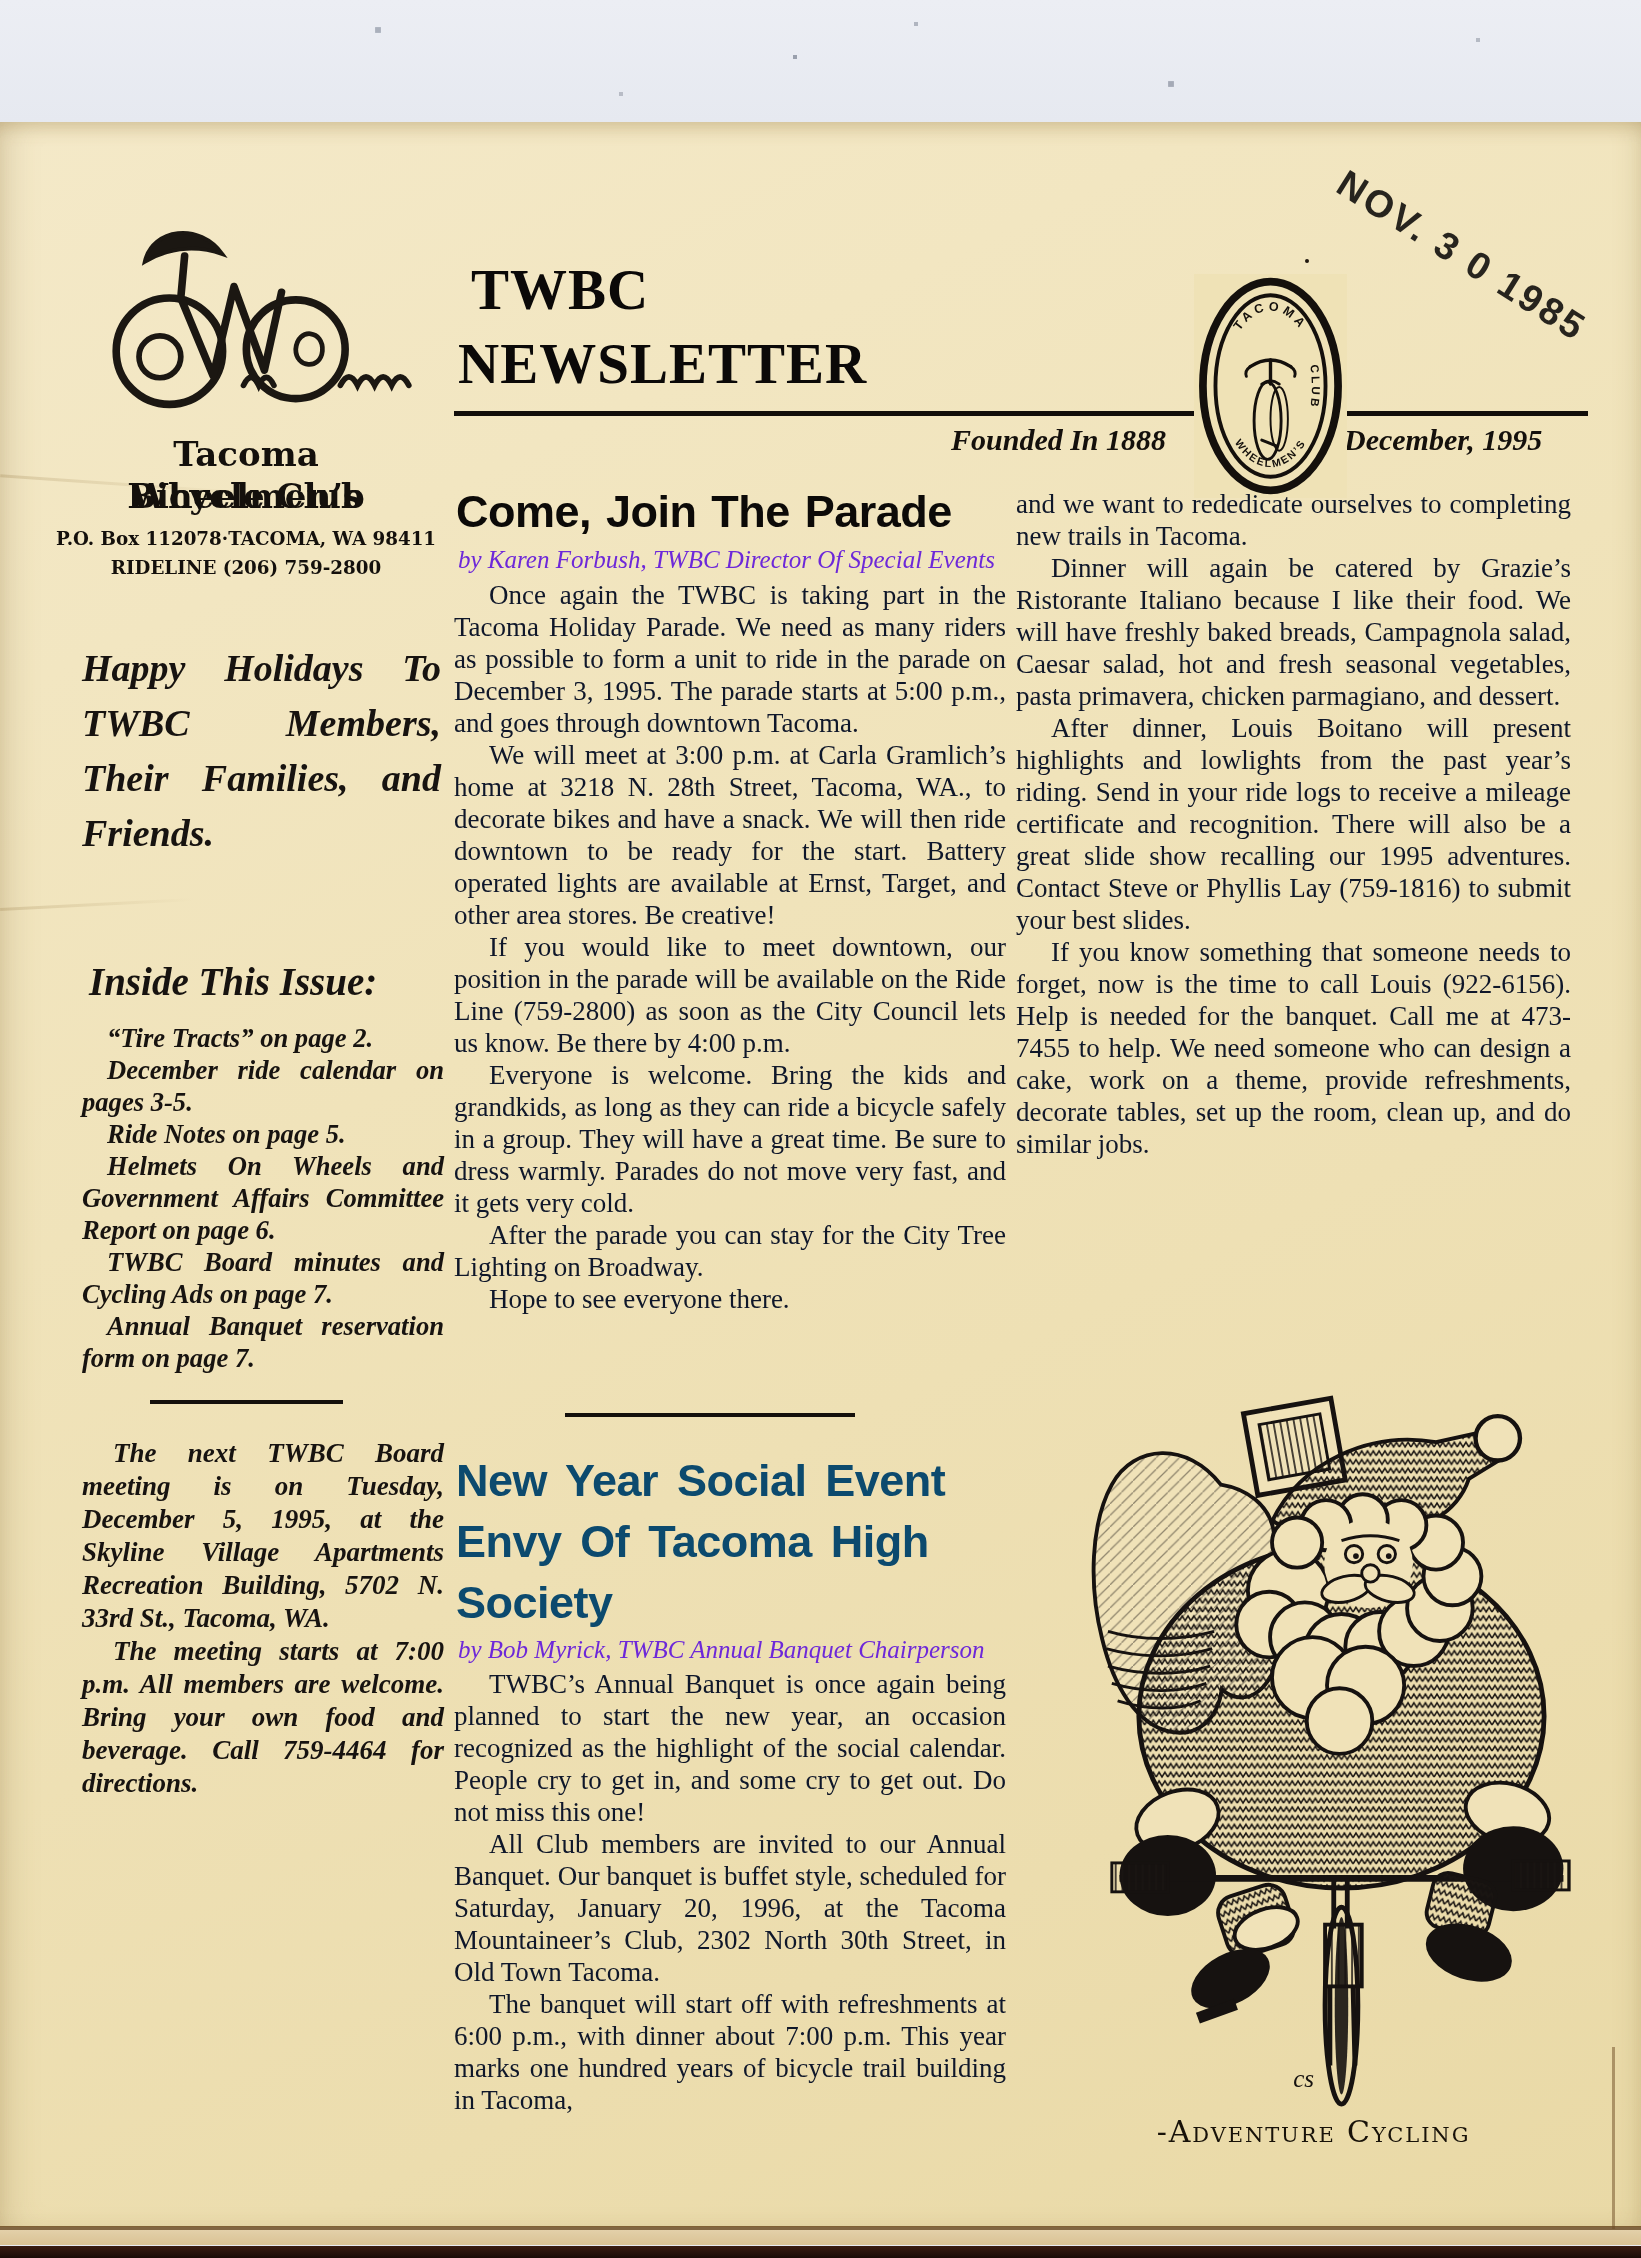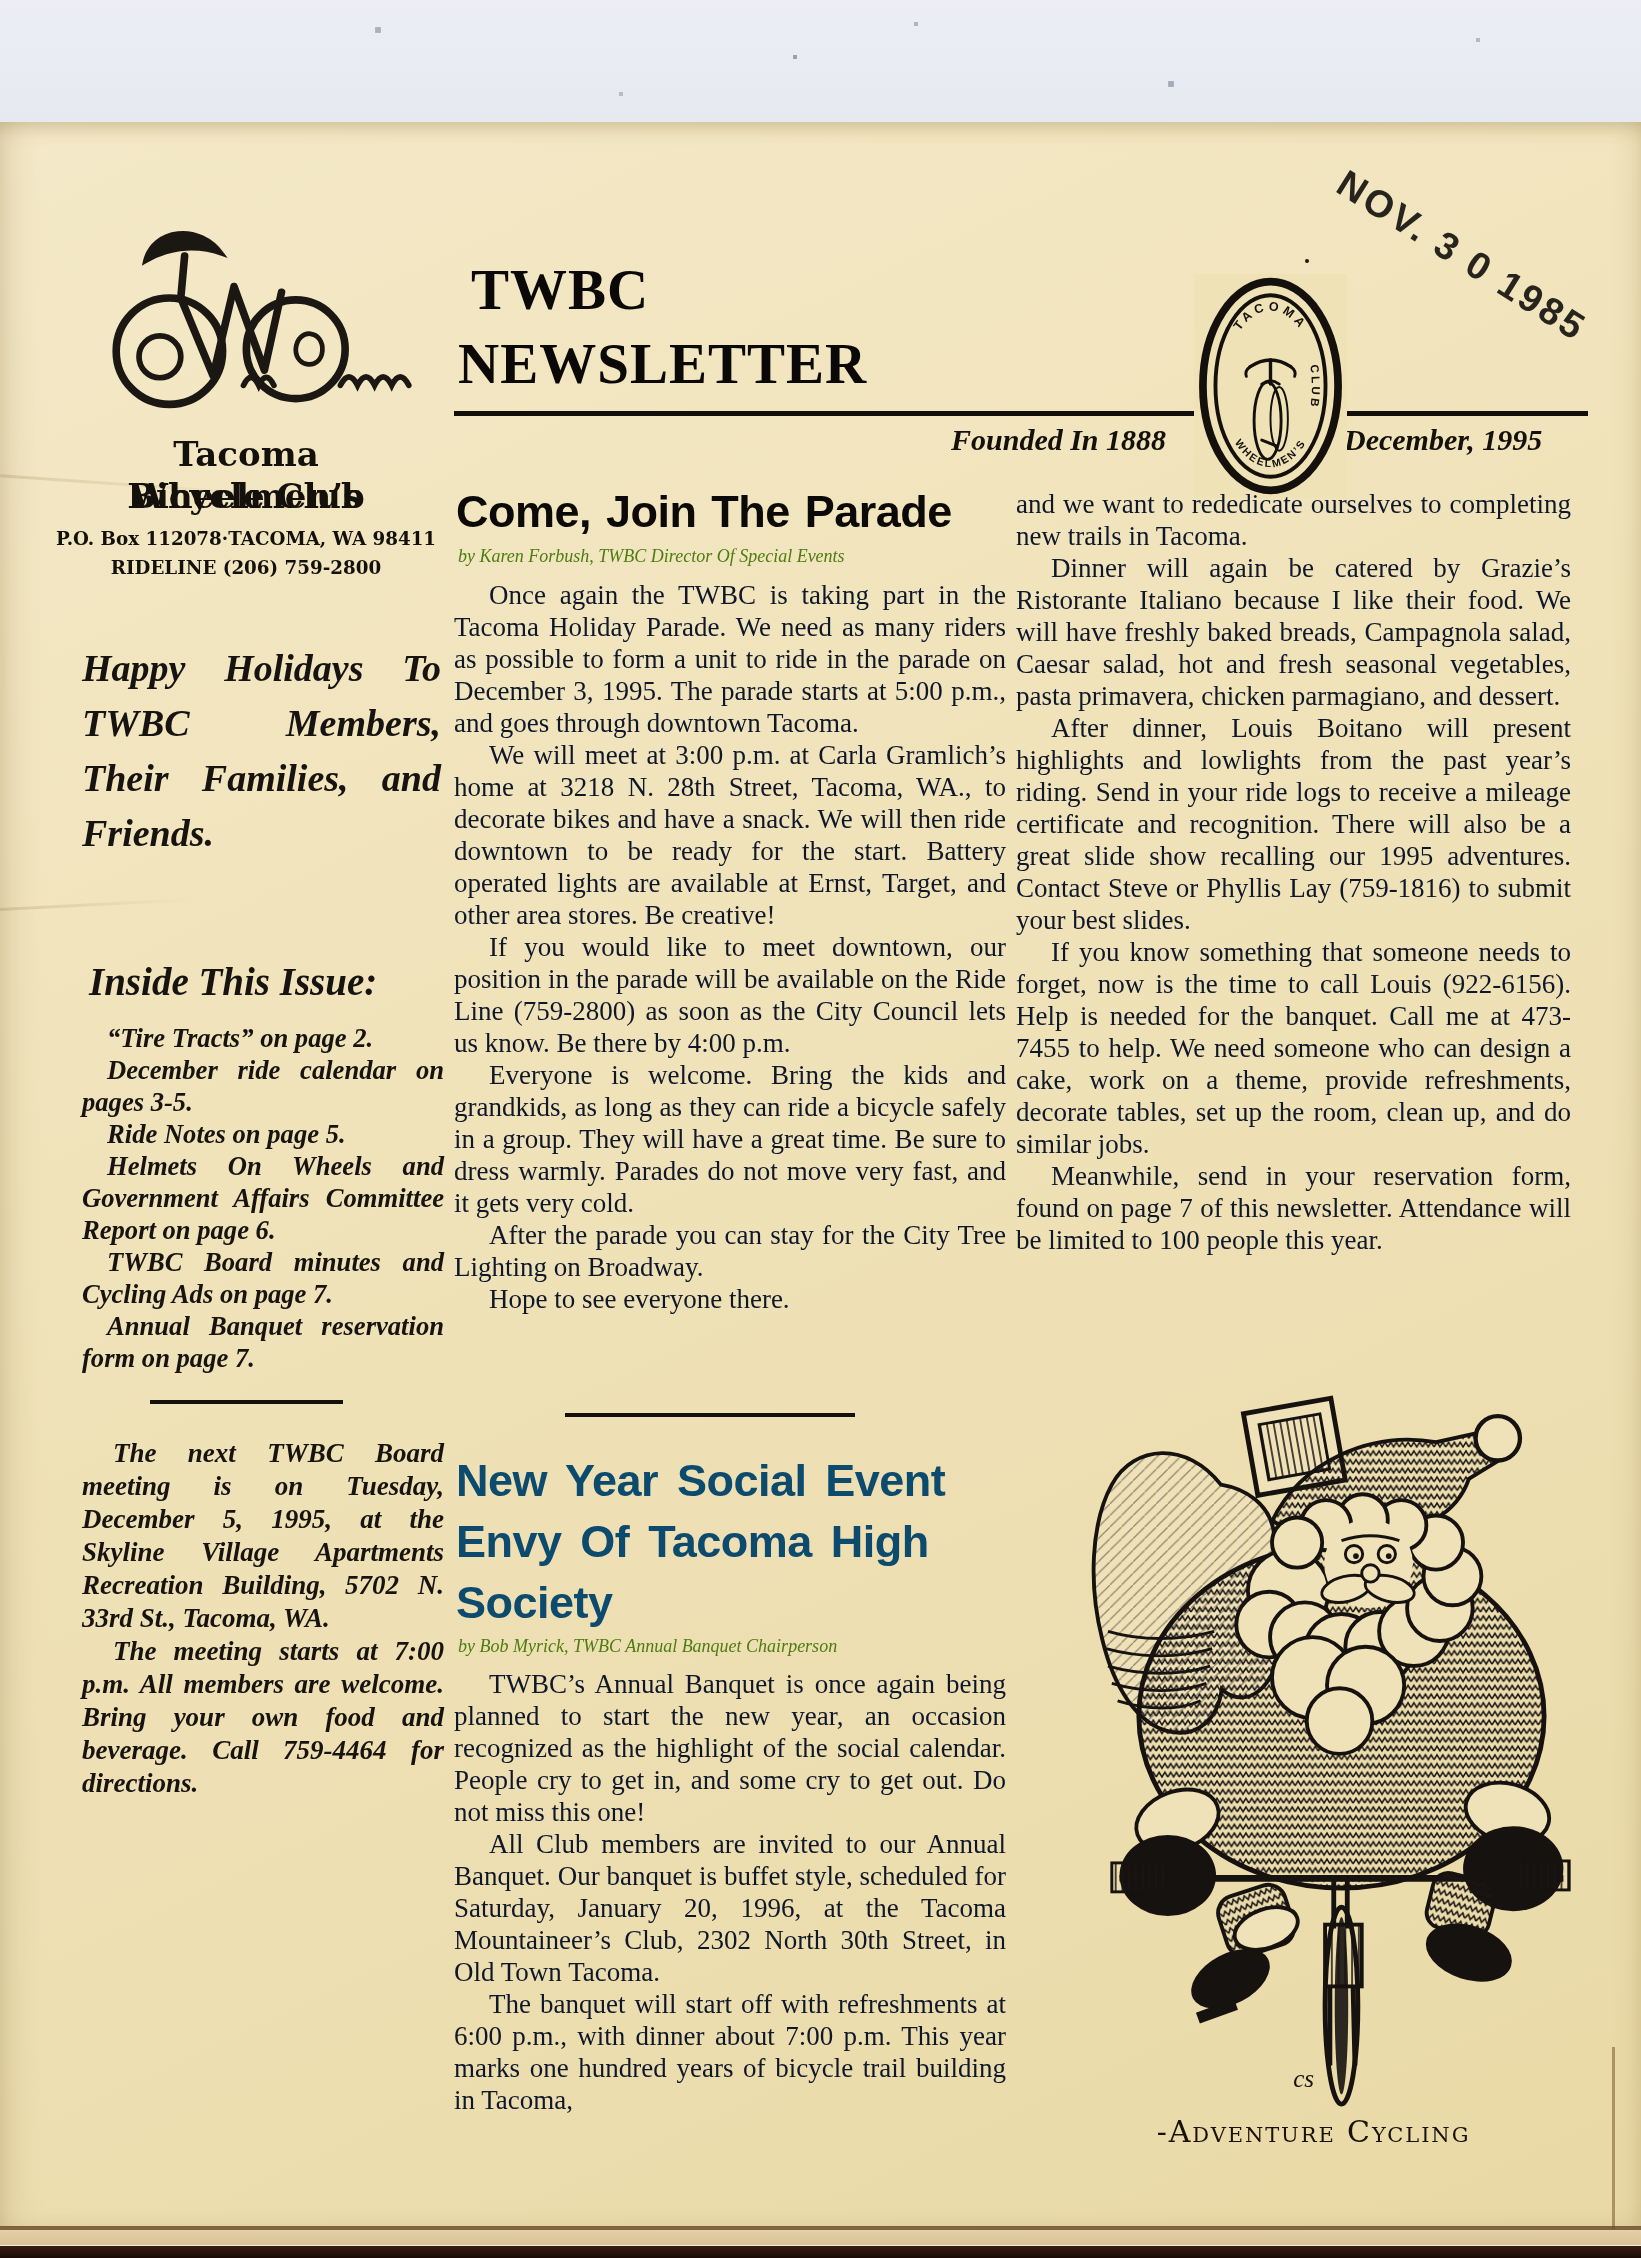--- a/index.html
+++ b/index.html
@@ -46,21 +46,21 @@
   .inside-head{font-family:"Liberation Serif",serif;font-weight:bold;font-style:italic;font-size:39px;color:#171310;}
   .inside-items p{font-family:"Liberation Serif",serif;font-weight:bold;font-style:italic;font-size:26.6px;line-height:32px;
     text-indent:25px;margin:0;text-align:justify;color:#171310;}
   .divider{position:absolute;height:3.9px;background:#14100c;}
   .board-note p{font-family:"Liberation Serif",serif;font-weight:bold;font-style:italic;font-size:27px;line-height:33px;
     text-indent:31px;margin:0;text-align:justify;color:#171310;}
 
   
   .headline{font-family:"Liberation Sans",sans-serif;font-weight:bold;color:#0c0a08;font-size:45px;line-height:53px;word-spacing:2.9px;letter-spacing:-0.5px;}
   .headline2 div{font-family:"Liberation Sans",sans-serif;font-weight:bold;color:#0c4a6e;font-size:45px;line-height:61px;word-spacing:6.8px;letter-spacing:-0.5px;}
-  .byline{font-family:"Liberation Serif",serif;font-style:italic;font-size:18px;color:#4d7c0f;white-space:nowrap;}
+  .byline{font-family:"Liberation Serif",serif;font-style:italic;font-size:25px;color:#6d28d9;white-space:nowrap;}
   .copy p{font-size:27px;line-height:32px;margin:0;text-indent:35px;text-align:justify;color:#0f172a;}
   .copy p.cont{text-indent:0;}
 
   .caption{font-family:"DejaVu Serif",serif;font-variant:small-caps;font-size:30px;letter-spacing:1.9px;text-align:center;color:#181209;}
   svg{display:block;}
 </style>
 </head>
 <body>
 
 <div class="scan-strip nosel">
@@ -171,21 +171,20 @@
   <p>TWBC’s Annual Banquet is once again being planned to start the new year, an occasion recognized as the highlight of the social calendar. People cry to get in, and some cry to get out. Do not miss this one!</p>
   <p>All Club members are invited to our Annual Banquet. Our banquet is buffet style, scheduled for Saturday, January 20, 1996, at the Tacoma Mountaineer’s Club, 2302 North 30th Street, in Old Town Tacoma.</p>
   <p>The banquet will start off with refreshments at 6:00 p.m., with dinner about 7:00 p.m. This year marks one hundred years of bicycle trail building in Tacoma,</p>
 </div>
 
 <div class="abs copy" style="left:1016px;top:488px;width:555px;">
   <p class="cont">and we want to rededicate ourselves to completing new trails in Tacoma.</p>
   <p>Dinner will again be catered by Grazie’s Ristorante Italiano because I like their food. We will have freshly baked breads, Campagnola salad, Caesar salad, hot and fresh seasonal vegetables, pasta primavera, chicken parmagiano, and dessert.</p>
   <p>After dinner, Louis Boitano will present highlights and lowlights from the past year’s riding. Send in your ride logs to receive a mileage certificate and recognition. There will also be a great slide show recalling our 1995 adventures. Contact Steve or Phyllis Lay (759-1816) to submit your best slides.</p>
   <p>If you know something that someone needs to forget, now is the time to call Louis (922-6156). Help is needed for the banquet. Call me at 473-7455 to help. We need someone who can design a cake, work on a theme, provide refreshments, decorate tables, set up the room, clean up, and do similar jobs.</p>
-  <p>Meanwhile, send in your reservation form, found on page 7 of this newsletter. Attendance will be limited to 100 people this year.</p>
 </div>
 
 <div class="abs" style="left:1052px;top:1388px;width:550px;height:724px;">
   <svg viewBox="0 0 570 750" width="550" height="724">
     <defs>
       <pattern id="hb" width="12" height="9" patternUnits="userSpaceOnUse">
         <path d="M0,7 L3,2 L6,7 L9,2 L12,7" fill="none" stroke="#1a1512" stroke-width="1.6"></path>
       </pattern>
       <pattern id="vhatch" width="7" height="10" patternUnits="userSpaceOnUse">
         <path d="M3,0 V10" stroke="#1a1512" stroke-width="1.6"></path>

